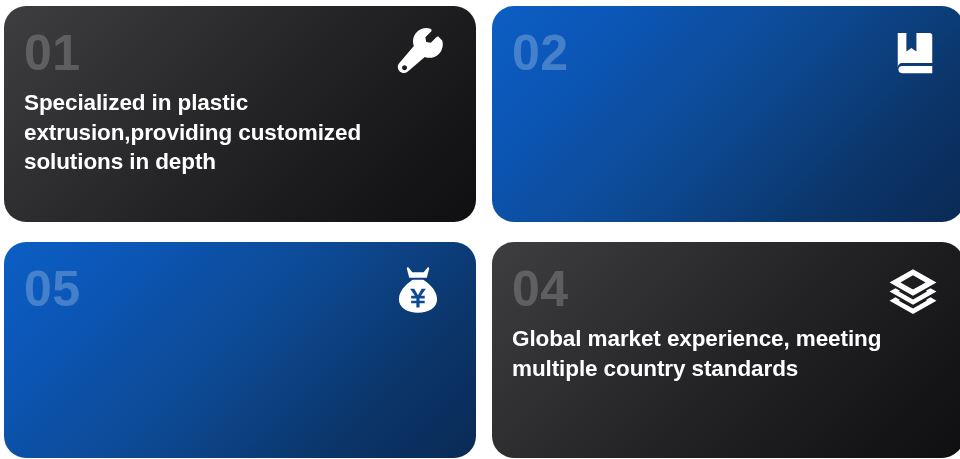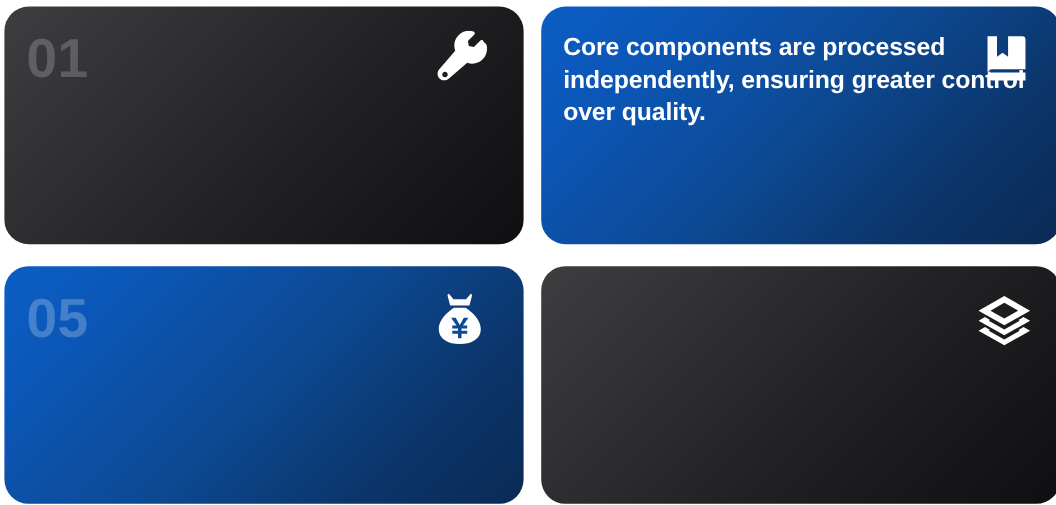--- a/index.html
+++ b/index.html
@@ -91,49 +91,52 @@
   .icon-money  { top: 22px; right: 32px; width: 52px; height: 52px; }
   .icon-layers { top: 24px; right: 26px; width: 50px; height: 50px; }
 </style>
 </head>
 <body>
 
 <div class="grid">
 
   <div class="card dark">
     <div class="card-number">01</div>
+    <div class="card-text">Specialized in plastic extrusion,providing customized solutions in depth</div>
     <span class="card-icon icon-wrench">
       <svg viewBox="0 0 64 64" aria-hidden="true">
         <path d="M58.2 12.4c-.5-1.6-2.5-2.1-3.7-.9l-7.4 7.4-5.9-1.1-1.1-5.9 7.4-7.4c1.2-1.2.7-3.2-.9-3.7-5.9-1.8-12.6-.4-17.3 4.3-4.9 4.9-6.2 12-3.9 18L7.1 44.4c-3 3-3 7.9 0 11 3 3 7.9 3 11 0l21.3-18.3c6 2.3 13.1 1 18-3.9 4.7-4.7 6.1-11.4 4.3-17.3zM13.5 54.1c-1.8 0-3.2-1.5-3.2-3.2s1.5-3.2 3.2-3.2 3.2 1.5 3.2 3.2-1.4 3.2-3.2 3.2z"></path>
       </svg>
     </span>
   </div>
 
   <div class="card blue">
-    <div class="card-text">Core components are processed independently, ensuring greater control over quality.</div>
+    <div class="card-number">02</div>
     <span class="card-icon icon-book">
       <svg viewBox="0 0 64 64" aria-hidden="true">
         <path d="M8 4h12v26l7-5 7 5V4h18a4 4 0 0 1 4 4v38H14a6 6 0 0 0-6 6V4z"></path>
         <path d="M14 50h42v10H14a5 5 0 0 1 0-10z"></path>
       </svg>
     </span>
   </div>
 
   <div class="card blue">
     <div class="card-number">05</div>
     <span class="card-icon icon-money">
       <svg viewBox="0 0 64 64" aria-hidden="true">
         <path d="M20.5 4.5l4.5 5.5h14l4.5-5.5c.9-1.1 2.6-.2 2.2 1.2l-2.9 11.1h-21.6L18.3 5.7c-.4-1.4 1.3-2.3 2.2-1.2z"></path>
         <path d="M25.5 19.5h13c3.6 2.3 17 11.6 17 23.9C55.5 54.2 45 60 32 60S8.5 54.2 8.5 43.4c0-12.3 13.4-21.6 17-23.9z"></path>
         <path fill="#0d4a95" d="M27.4 30.5h-5.2l6.1 8.7h-4.7v3.3h6.4v2.6h-6.4v3.3h6.4v5.1h3.9v-5.1h6.4v-3.3h-6.4v-2.6h6.4v-3.3h-4.7l6.1-8.7h-5.2L32 38.6l-4.6-8.1z"></path>
       </svg>
     </span>
   </div>
 
   <div class="card dark">
+    <div class="card-number">04</div>
+    <div class="card-text">Global market experience, meeting multiple country standards</div>
     <span class="card-icon icon-layers">
       <svg viewBox="0 0 64 64" aria-hidden="true">
         <path d="M32 4L2 21l30 17 30-17L32 4zm0 7.9L48.1 21 32 30.1 15.9 21 32 11.9z"></path>
         <path d="M9.6 28.4L2 32.7l30 17 30-17-7.6-4.3-5.9 3.4 1.5.9L32 42.8 13.9 32.7l1.5-.9-5.8-3.4z"></path>
         <path d="M9.6 40.1L2 44.4l30 17 30-17-7.6-4.3-5.9 3.3 1.5.9L32 54.5 13.9 44.4l1.5-.9-5.8-3.4z"></path>
       </svg>
     </span>
   </div>
 
 </div>

